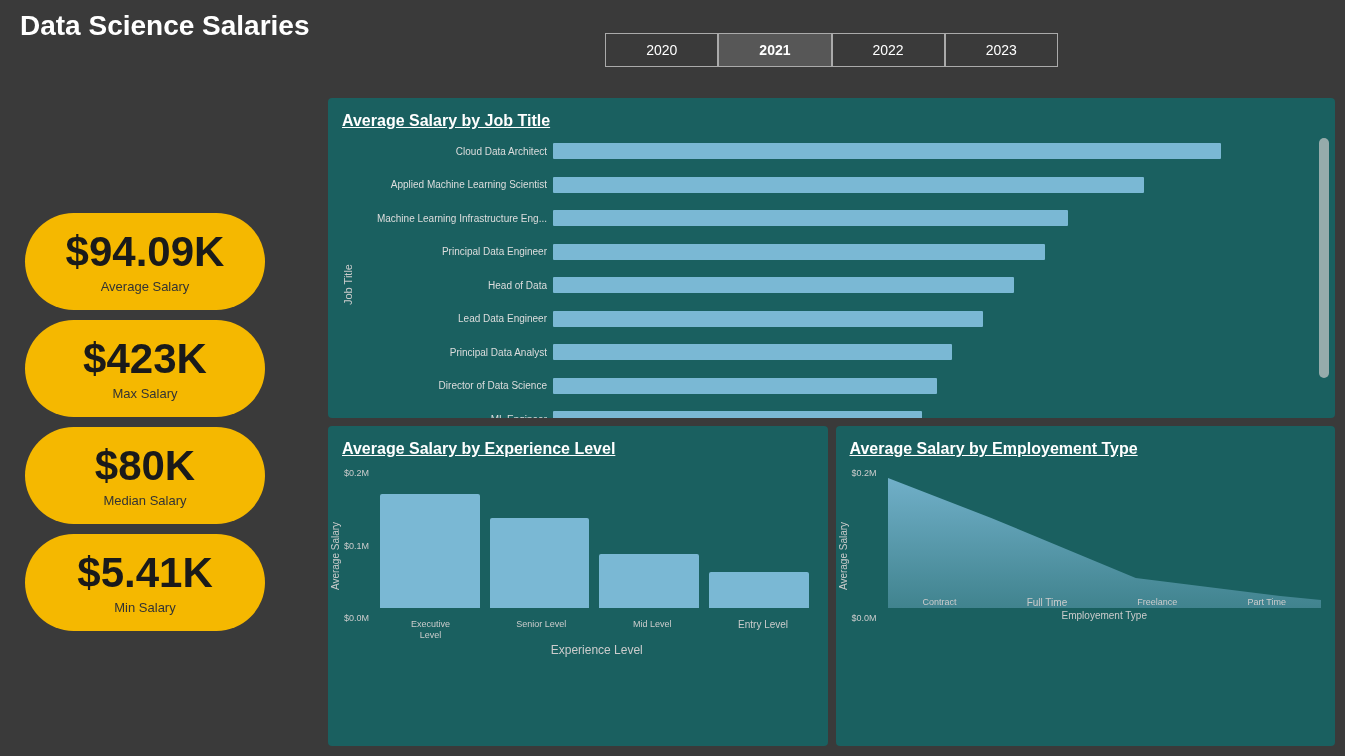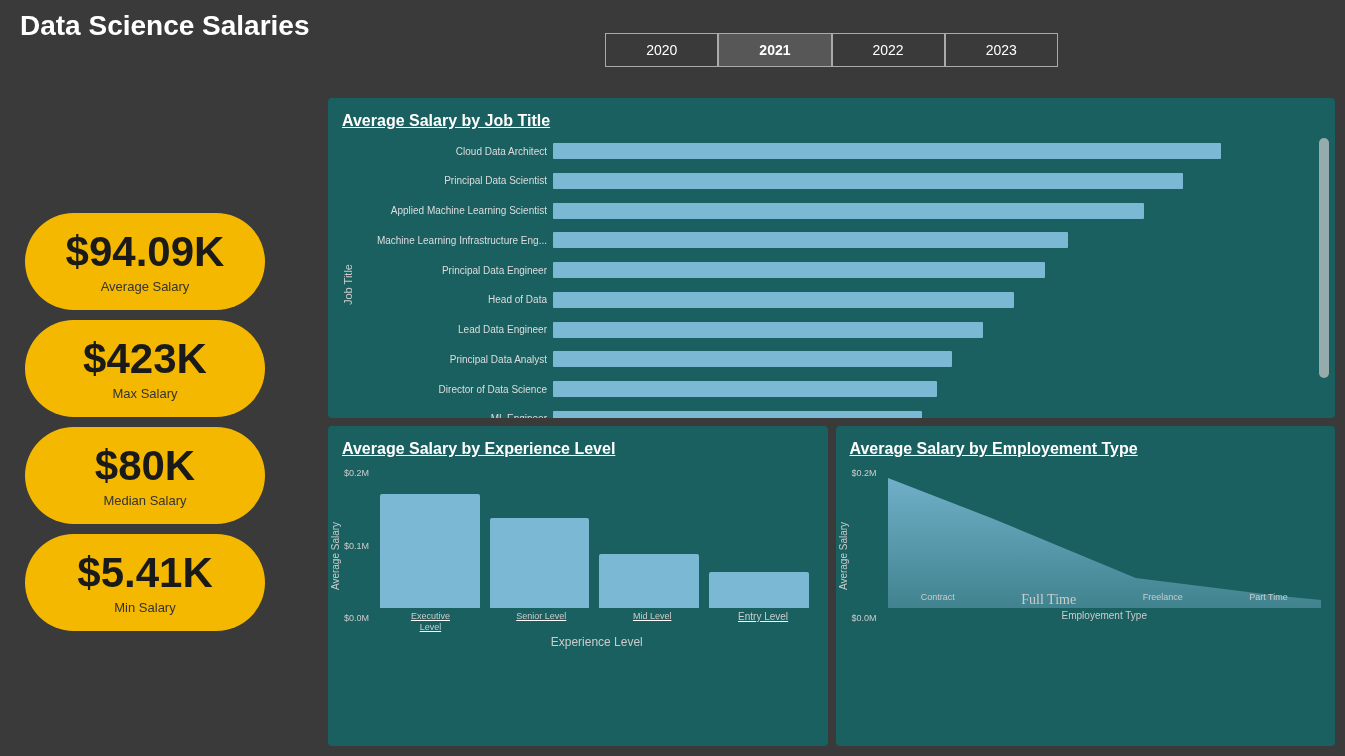--- a/index.html
+++ b/index.html
@@ -220,26 +220,20 @@
     <div class="bar-chart-container">
       <div class="y-axis-label">Job Title</div>
       <div class="bar-chart-inner" id="bar-chart-inner">
       <div class="bar-row">
     <div class="bar-label">Cloud Data Architect</div>
     <div class="bar-track">
       <div class="bar-fill" style="width:87%"></div>
     </div>
   </div>
           <div class="bar-row">
-    <div class="bar-label">Principal Data Scientist</div>
-    <div class="bar-track">
-      <div class="bar-fill" style="width:82%"></div>
-    </div>
-  </div>
-          <div class="bar-row">
     <div class="bar-label">Applied Machine Learning Scientist</div>
     <div class="bar-track">
       <div class="bar-fill" style="width:77%"></div>
     </div>
   </div>
           <div class="bar-row">
     <div class="bar-label">Machine Learning Infrastructure Eng...</div>
     <div class="bar-track">
       <div class="bar-fill" style="width:67%"></div>
     </div>
@@ -303,21 +297,21 @@
             <div style="flex: 1 1 0%; display: flex; flex-direction: column; align-items: center; justify-content: flex-end;">
               <div style="width:100%; height:90px; background:#7ab8d4; border-radius:2px 2px 0 0;"></div>
             </div>
             <div style="flex: 1 1 0%; display: flex; flex-direction: column; align-items: center; justify-content: flex-end;">
               <div style="width:100%; height:54px; background:#7ab8d4; border-radius:2px 2px 0 0;"></div>
             </div>
             <div style="flex: 1 1 0%; display: flex; flex-direction: column; align-items: center; justify-content: flex-end;">
               <div style="width:100%; height:36px; background:#7ab8d4; border-radius:2px 2px 0 0;"></div>
             </div>
           </div>
-        <div style="margin-left:38px; display:flex; gap:10px; margin-top:3px;text-decoration:underline;" id="exp-bar-labels">
+        <div style="margin-left:38px; display:flex; gap:10px; margin-top:11px;" id="exp-bar-labels">
             <div style="flex: 1 1 0%; text-align: center; font-size: 9px; color: rgb(204, 204, 204); line-height: 1.2; white-space: pre-line;">Executive
 Level</div>
             <div style="flex: 1 1 0%; text-align: center; font-size: 9px; color: rgb(204, 204, 204); line-height: 1.2; white-space: pre-line;">Senior Level</div>
             <div style="flex: 1 1 0%; text-align: center; font-size: 9px; color: rgb(204, 204, 204); line-height: 1.2; white-space: pre-line;">Mid Level</div>
             <div style="flex: 1 1 0%; text-align: center; font-size: 10px; color: rgb(204, 204, 204); line-height: 1.2; white-space: pre-line;">Entry Level</div>
           </div>
         <div class="exp-x-title" style="margin-left:38px;">Experience Level</div>
       </div>
     </div>
 
@@ -334,21 +328,21 @@
             <defs>
               <linearGradient id="areaGrad" x1="0" y1="0" x2="0" y2="1">
                 <stop offset="0%" stop-color="#7ab8d4" stop-opacity="0.9"></stop>
                 <stop offset="100%" stop-color="#7ab8d4" stop-opacity="0.4"></stop>
               </linearGradient>
             </defs>
             <polygon points="0,10 100,50 240,110 380,128 420,132 420,140 0,140" fill="url(#areaGrad)"></polygon>
           </svg>
           <div style="position:absolute; bottom:0; left:0; right:0; display:flex; justify-content:space-around;" id="emp-x-labels">
               <span style="font-size: 9px; color: rgb(204, 204, 204);">Contract</span>
-              <span style="font-size: 14px; color: rgb(204, 204, 204); font-family: Liberation Serif, serif;">Full Time</span>
+              <span style="font-size: 10px; color: rgb(204, 204, 204);">Full Time</span>
               <span style="font-size: 9px; color: rgb(204, 204, 204);">Freelance</span>
               <span style="font-size: 9px; color: rgb(204, 204, 204);">Part Time</span>
             </div>
         </div>
         <div class="area-x-title" style="margin-left:38px;">Employement Type</div>
       </div>
     </div>
   </div>
 </div>
 

